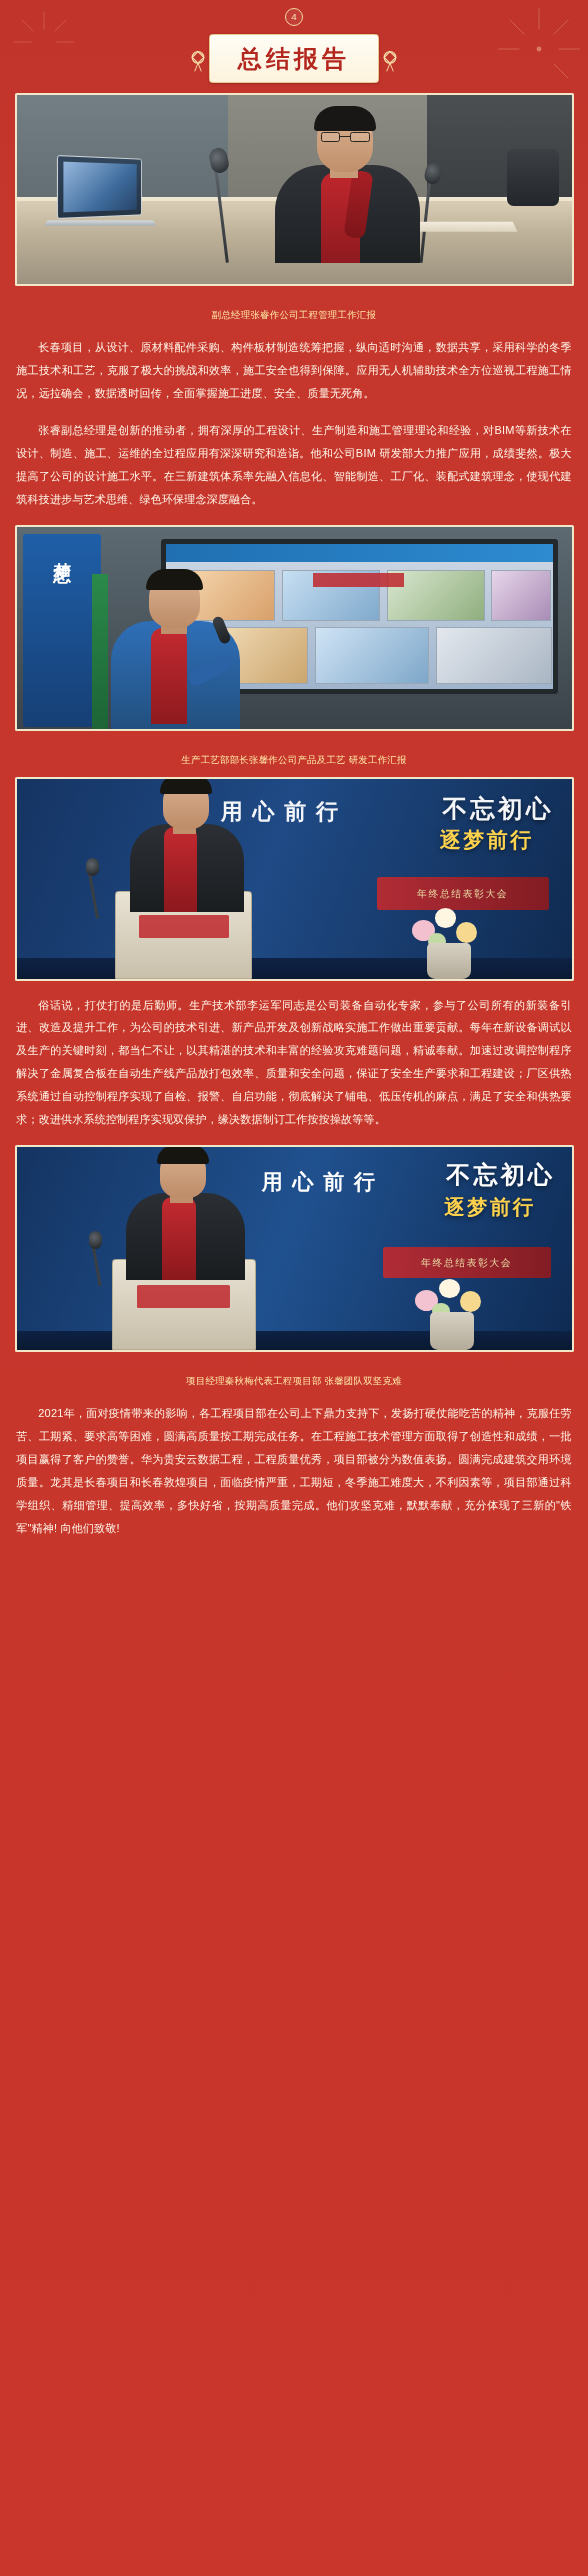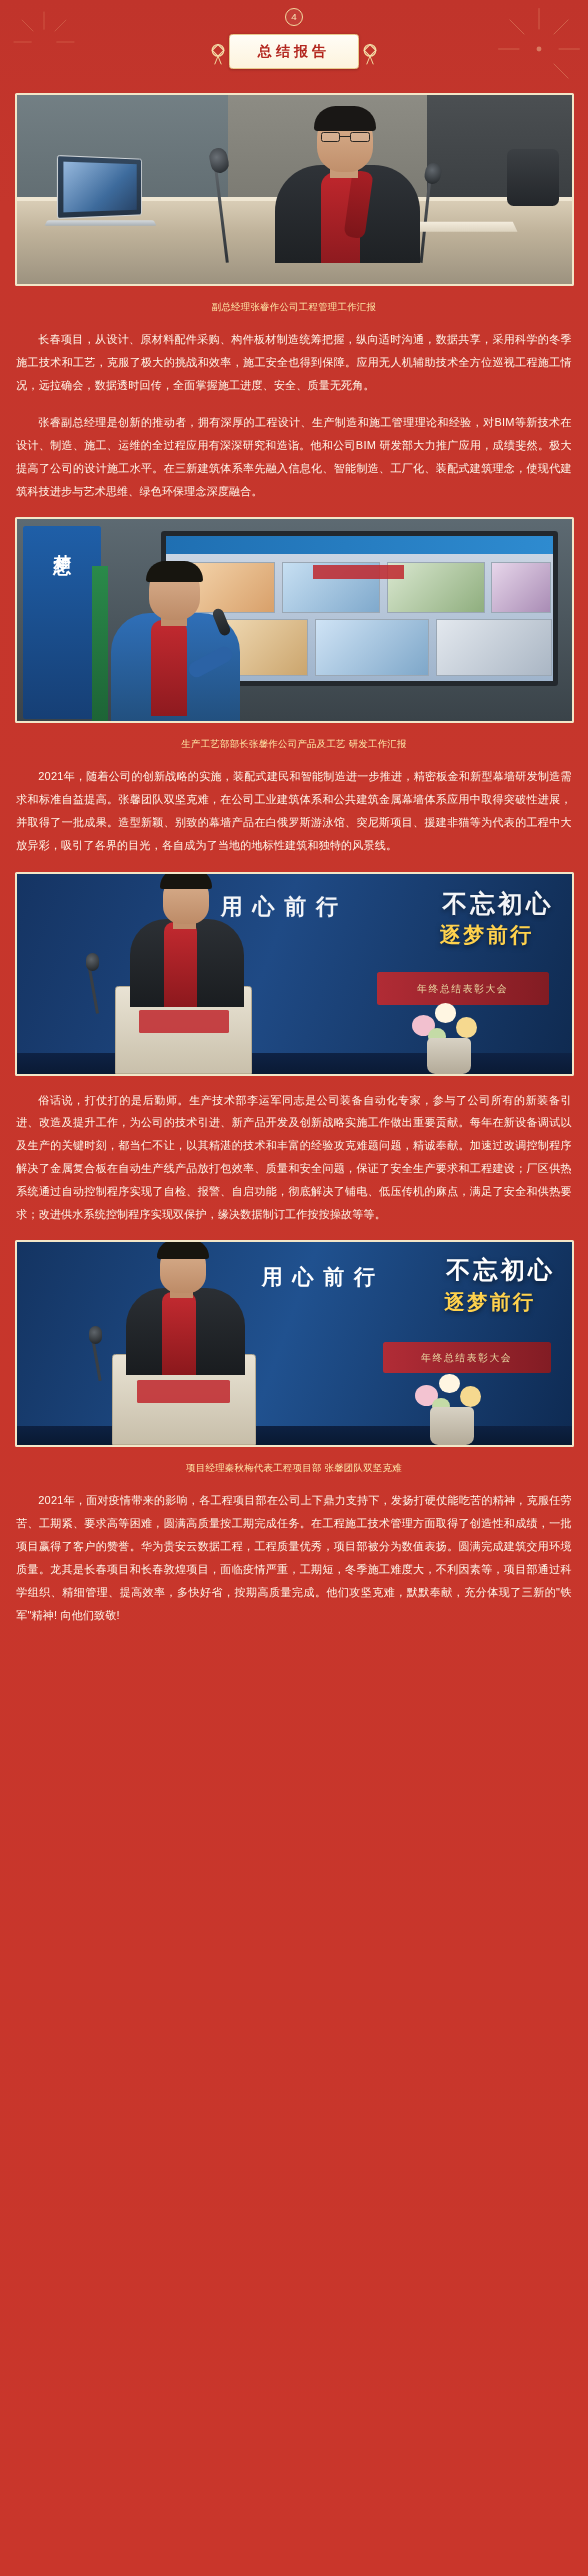--- a/index.html
+++ b/index.html
@@ -50,21 +50,21 @@
   }
   .title-plate {
     display: inline-block;
     background: linear-gradient(180deg,#fffdf6 0%, #fdf3dd 100%);
     border: 0.8px solid #e8c98d;
     border-radius: 3.3px;
     padding: 7.4px 28px;
     box-shadow: 0 0.8px 2.5px rgba(0,0,0,.22);
   }
   .title-text {
-    font-size: 14px;
+    font-size: 24px;
     font-weight: bold;
     letter-spacing: 4.1px;
     color: #b3271f;
     font-family: "DejaVu Sans", "Liberation Sans", sans-serif;
   }
   .knot {
     position: absolute;
     top: 50%;
     transform: translateY(-50%);
     width: 28px;
@@ -88,21 +88,21 @@
     overflow: hidden;
     background: #2b3a4a;
   }
   .photo-inner {
     position: relative;
     width: 100%;
     height: 100%;
     overflow: hidden;
   }
   .caption {
-    margin-top: 13px;
+    margin-top: 21px;
     text-align: center;
     color: #ffe9a8;
     font-size: 9.4px;
     line-height: 1.7;
     letter-spacing: 0.3px;
   }
   .para {
     color: #fff6e8;
     font-size: 11px;
     line-height: 2.08;
@@ -613,21 +613,20 @@
             <div class="hair"></div>
             <div class="arm"></div>
             <div class="mic"></div>
           </div>
         </div>
       </div>
       <figcaption class="caption">生产工艺部部长张馨作公司产品及工艺
 研发工作汇报</figcaption>
     </figure>
 
-    <p class="para">2021年，随着公司的创新战略的实施，装配式建民和智能制造进一步推进，精密板金和新型幕墙研发制造需求和标准自益提高。张馨团队双坚克难，在公司工业建筑体系和公共建筑金属幕墙体系应用中取得突破性进展，并取得了一批成果。造型新颖、别致的幕墙产品在白俄罗斯游泳馆、突尼斯项目、援建非猫等为代表的工程中大放异彩，吸引了各界的目光，各自成为了当地的地标性建筑和独特的风景线。</p>
 
     <figure class="figure">
       <div class="photo p3">
         <div class="photo-inner">
           <div class="stage"></div>
           <div class="bigtext">不忘初心</div>
           <div class="bigtext2">逐梦前行</div>
           <div class="midtext">用心前行</div>
           <div class="sub-banner">
             <span>年终总结表彰大会</span>

